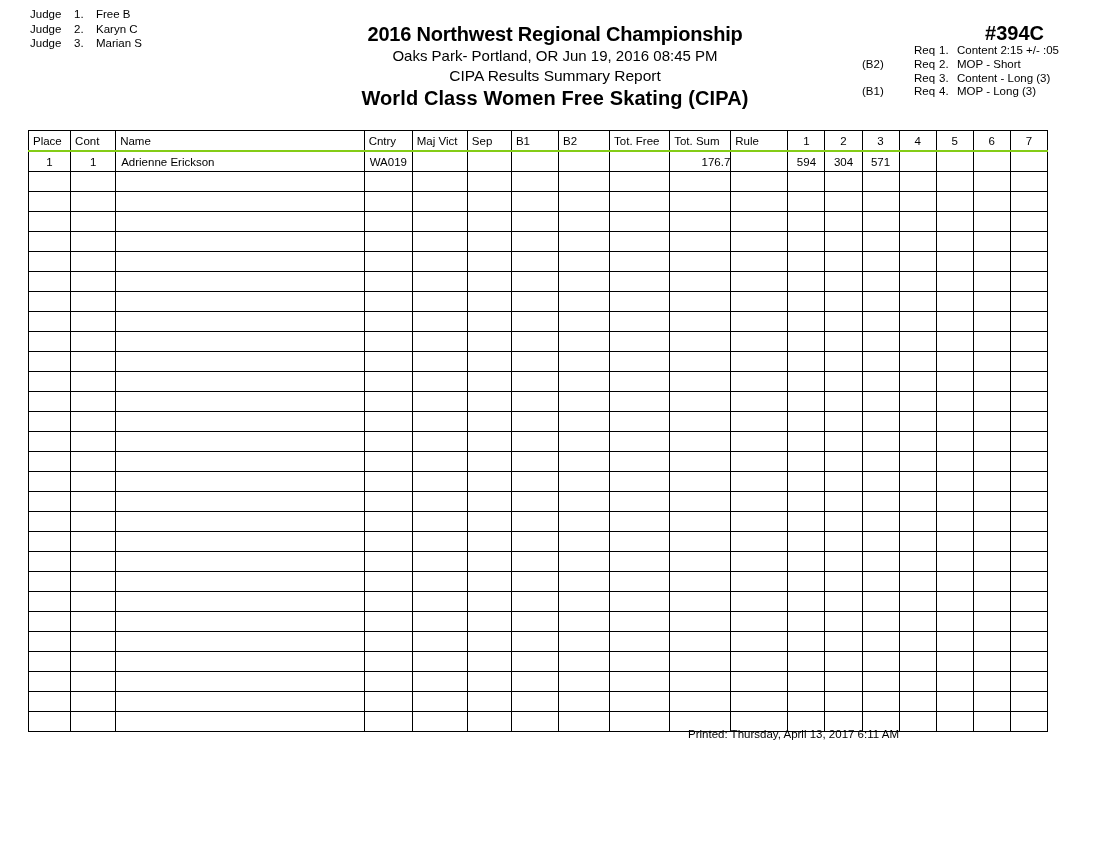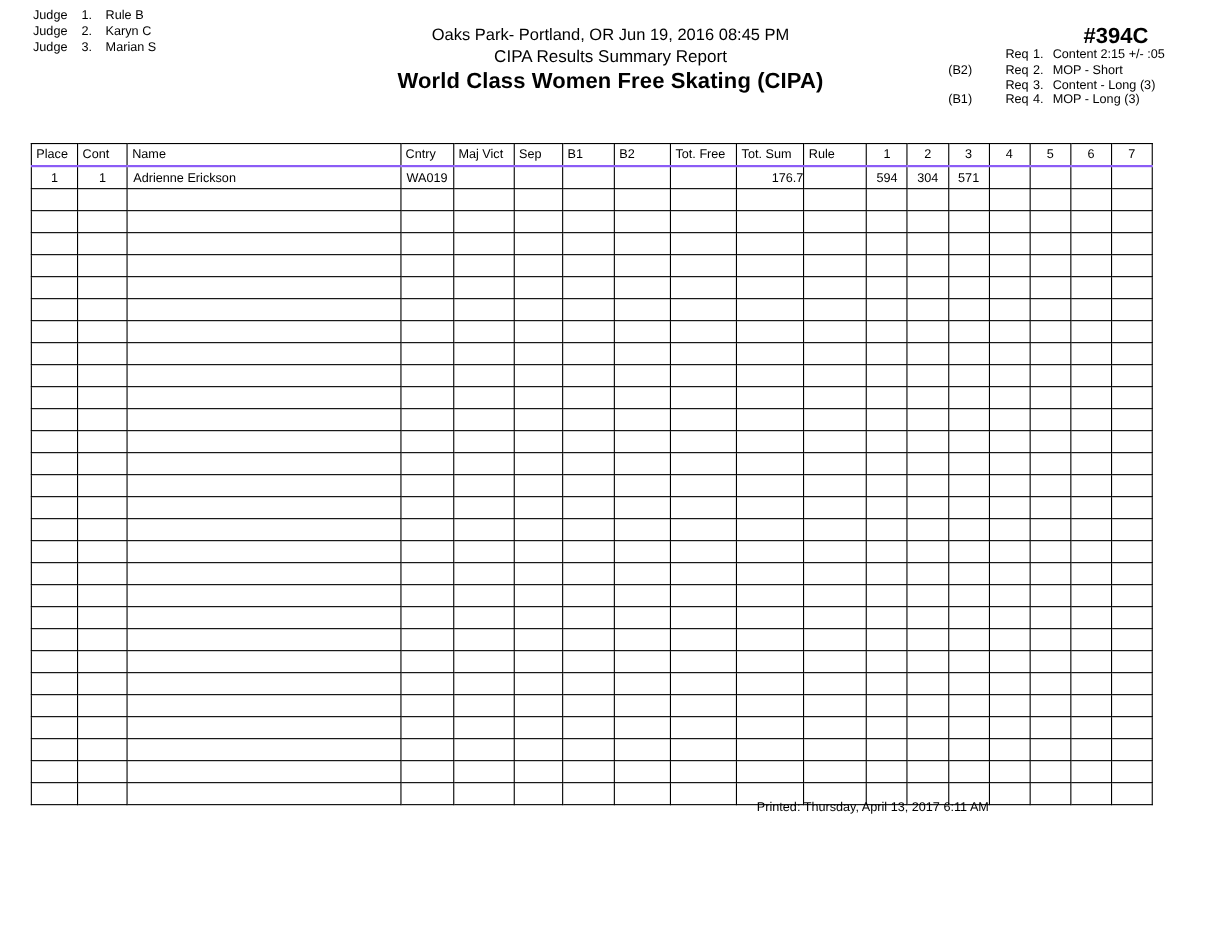--- a/index.html
+++ b/index.html
@@ -112,21 +112,21 @@
     border: 1px solid #000000;
     padding: 0;
     height: 19px;
     font-weight: normal;
     overflow: hidden;
     white-space: nowrap;
   }
   #results-table thead th {
     text-align: left;
     padding-left: 4px;
-    border-bottom: 2px solid #8b5cf6;
+    border-bottom: 2px solid #84cc16;
     height: 19px;
     vertical-align: middle;
   }
   #results-table thead th.center {
     text-align: center;
     padding-left: 0;
   }
   #results-table tbody td {
     vertical-align: middle;
   }
@@ -148,26 +148,27 @@
     left: 688px;
     top: 728px;
     font-size: 11.5px;
     white-space: nowrap;
   }
 </style>
 </head>
 <body>
 
 <div id="judges">
-    <span class="judge-line"><span class="jw j-label">Judge</span><span class="jw j-num">1.</span><span class="jw j-name">Rule B</span></span>
+    <span class="judge-line"><span class="jw j-label">Judge</span><span class="jw j-num">1.</span><span class="jw j-name">Free B</span></span>
     <span class="judge-line"><span class="jw j-label">Judge</span><span class="jw j-num">2.</span><span class="jw j-name">Karyn C</span></span>
     <span class="judge-line"><span class="jw j-label">Judge</span><span class="jw j-num">3.</span><span class="jw j-name">Marian S</span></span>
   </div>
 
 <div id="title-block">
+  <div id="event-title">2016 Northwest Regional Championship</div>
   <div id="venue-line">Oaks Park- Portland, OR  Jun 19, 2016  08:45 PM</div>
   <div id="report-subtitle">CIPA Results Summary Report</div>
   <div id="class-title">World Class Women Free Skating (CIPA)</div>
 </div>
 
 <div id="event-num">#394C</div>
 <div id="reqs">
     <span class="req-line"><span class="req-flag"></span><span class="req-label">Req</span><span class="req-idx">1.</span><span class="req-text">Content 2:15 +/- :05</span></span>
     <span class="req-line"><span class="req-flag">(B2)</span><span class="req-label">Req</span><span class="req-idx">2.</span><span class="req-text">MOP - Short</span></span>
     <span class="req-line"><span class="req-flag"></span><span class="req-label">Req</span><span class="req-idx">3.</span><span class="req-text">Content - Long (3)</span></span>

